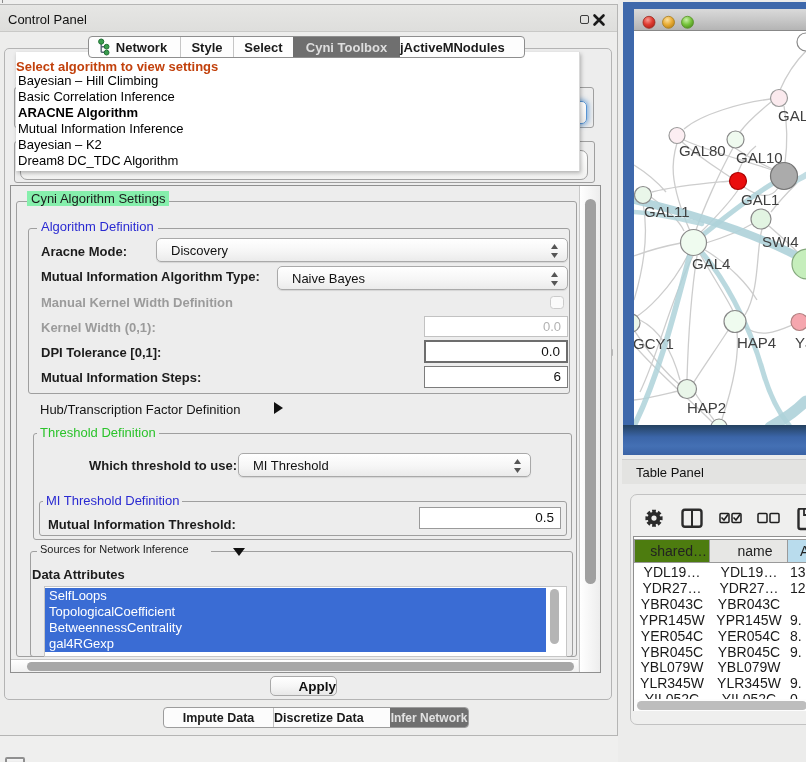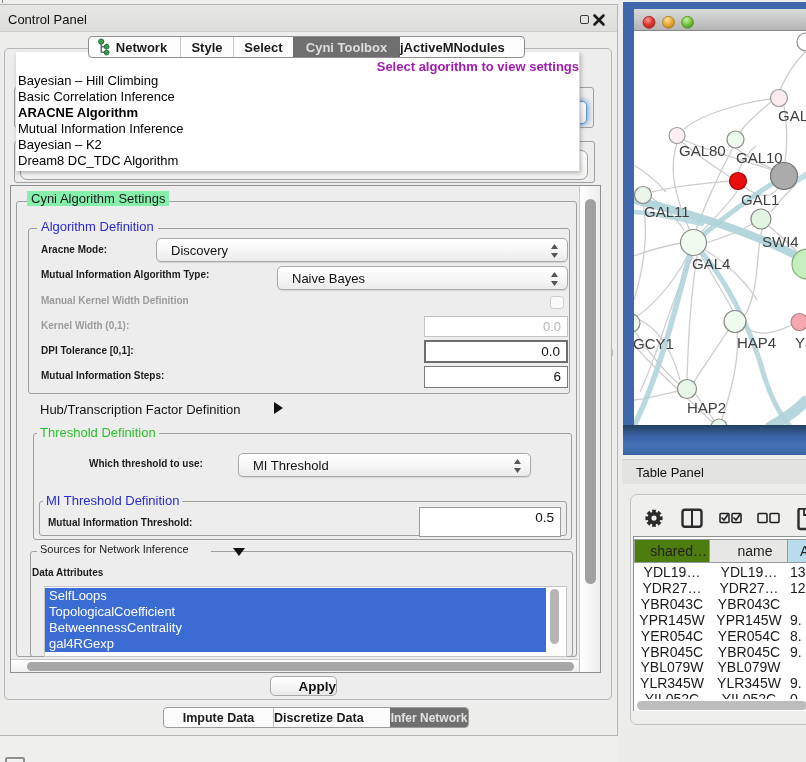--- a/index.html
+++ b/index.html
@@ -1,18 +1,18 @@
 <!DOCTYPE html>
 <html><head>
 <meta charset="utf-8">
 <style>
 *{margin:0;padding:0;box-sizing:border-box}
 html,body{width:806px;height:762px;overflow:hidden;background:#ececec;font-family:"Liberation Sans",sans-serif}
 .abs{position:absolute}
-.b{font-weight:bold;font-size:10px;color:#1c1c1c;white-space:nowrap}
+.b{font-weight:bold;font-size:13px;color:#1c1c1c;white-space:nowrap}
 .gray{color:#9b9b9b}
 .gb{position:absolute;border:1px solid #9f9f9f;border-radius:3px}
 .combo{position:absolute;border:1px solid #a9a9a9;border-radius:5px;background:linear-gradient(#ffffff,#f6f6f6 55%,#ebebeb);box-shadow:0 1px 1px rgba(0,0,0,0.10)}
 .combo .t{position:absolute;left:14px;top:4px;font-size:13px;color:#111;white-space:nowrap}
 .ud{position:absolute;right:8px;top:4px;width:9px;height:16px}
 .fld{position:absolute;background:#fff;border:1px solid #c2c2c2;font-size:13px;text-align:right;padding:2px 6px 0 0;color:#111}
 </style>
 </head>
 <body>
 
@@ -83,21 +83,21 @@
 <div class="combo" style="left:238px;top:453px;width:293px;height:24px;z-index:5">
     <span class="t">MI Threshold</span>
 <svg class="ud" viewBox="0 0 9 16">
       <path d="M4.5 1 L8 6 L1 6 Z" fill="#555"></path>
       <path d="M4.5 15 L1 10 L8 10 Z" fill="#555"></path>
     </svg>
   </div>
 <div class="gb" style="left:39px;top:501px;width:528px;height:35px;z-index:5"></div>
 <div class="abs" style="left:43px;top:493px;background:#ededed;padding:0 3px;font-size:13px;color:#2a2ad2;z-index:6">MI Threshold Definition</div>
 <div class="abs b" style="left:48px;top:517px;z-index:6">Mutual Information Threshold:</div>
-<div class="fld" style="left:419px;top:507px;width:142px;height:30px;border:1px solid #9a9a9a;font-size:13.5px;z-index:6">0.5</div>
+<div class="fld" style="left:419px;top:507px;width:142px;height:22px;border:1px solid #9a9a9a;font-size:13.5px;z-index:6">0.5</div>
 
 <div class="gb" style="left:30px;top:551px;width:543px;height:106px;z-index:4"></div>
 <div class="abs" style="left:37px;top:543px;background:#ededed;padding:0 22px 0 3px;font-size:11px;color:#1a1a1a;z-index:5">Sources for Network Inference</div>
 <svg class="abs" style="left:232px;top:547px;z-index:6" width="14" height="10" viewBox="0 0 14 10">
     <path d="M1 1 L13 1 L7 9 Z" fill="#111"></path>
   </svg>
 <div class="abs b" style="left:32px;top:567px;z-index:5">Data Attributes</div>
 <div class="abs" style="left:44px;top:586px;width:523px;height:71px;background:#fff;border:1px solid #c6c6c6;z-index:5"></div>
 <div class="abs" style="left:45px;top:588px;width:501px;height:64px;background:#3a6cd4;z-index:6;color:#fff;font-size:13px;line-height:16px;padding-left:4px">SelfLoops<br>TopologicalCoefficient<br>BetweennessCentrality<br>gal4RGexp</div>
 <div class="abs" style="left:550px;top:589px;width:9px;height:55px;background:#b5b5b5;border-radius:4.5px;z-index:6"></div>
@@ -125,21 +125,21 @@
 <div style="flex:1;text-align:left;font-size:13px;font-weight:600;color:#1a1a1a;padding-top:3px">jActiveMNodules</div>
 </div>
 <svg class="abs" style="left:96px;top:38px;z-index:31" width="16" height="18" viewBox="0 0 16 18">
     <path d="M5.2 5.5 L5.2 14.3 M5.2 8.7 L10.6 8.7 M5.2 14.3 L10.6 14.3" stroke="#5a6678" stroke-width="1.4" fill="none"></path>
     <circle cx="5.2" cy="3.6" r="2.6" fill="#3b9e4e" stroke="#1e7033" stroke-width="1"></circle>
     <circle cx="10.6" cy="8.7" r="2.4" fill="#3b9e4e" stroke="#1e7033" stroke-width="1"></circle>
     <circle cx="10.6" cy="14.6" r="2.4" fill="#3b9e4e" stroke="#1e7033" stroke-width="1"></circle>
   </svg>
 
 <div class="abs" style="left:16px;top:52px;width:564px;height:119px;background:#ffffff;border-right:1px solid #d8d8d8;box-shadow:1px 2px 4px rgba(0,0,0,0.28);z-index:20">
-<div style="text-align:right;font-size:13px;color:#a21caf;padding-top:7px;font-weight:600">Select algorithm to view settings</div>
+<div style="text-align:left;font-size:13px;color:#c2410c;padding-top:7px;font-weight:600">Select algorithm to view settings</div>
 <div style="font-size:13px;color:#000;line-height:16px;padding-left:2px;margin-top:-1px">Bayesian – Hill Climbing<br>Basic Correlation Inference<br><b>ARACNE Algorithm</b><br>Mutual Information Inference<br>Bayesian – K2<br>Dream8 DC_TDC Algorithm</div>
 </div>
 
 <div class="abs" style="left:618px;top:0;width:188px;height:762px;background:#ececeb"></div>
 <div class="abs" style="left:623px;top:2px;width:183px;height:453px;background:#3e68ab"></div>
 <div class="abs" style="left:623px;top:425px;width:183px;height:30px;background:linear-gradient(#24415f,#3b65a8 40%,#4470b4 70%,#3a63a6)"></div>
 
 <div class="abs" style="left:634px;top:9px;width:172px;height:22px;background:linear-gradient(#dadada,#c6c6c6 55%,#b4b4b4);border-bottom:1px solid #888"></div>
 <svg class="abs" style="left:640px;top:14px" width="60" height="16" viewBox="0 0 60 16">
 <defs>

